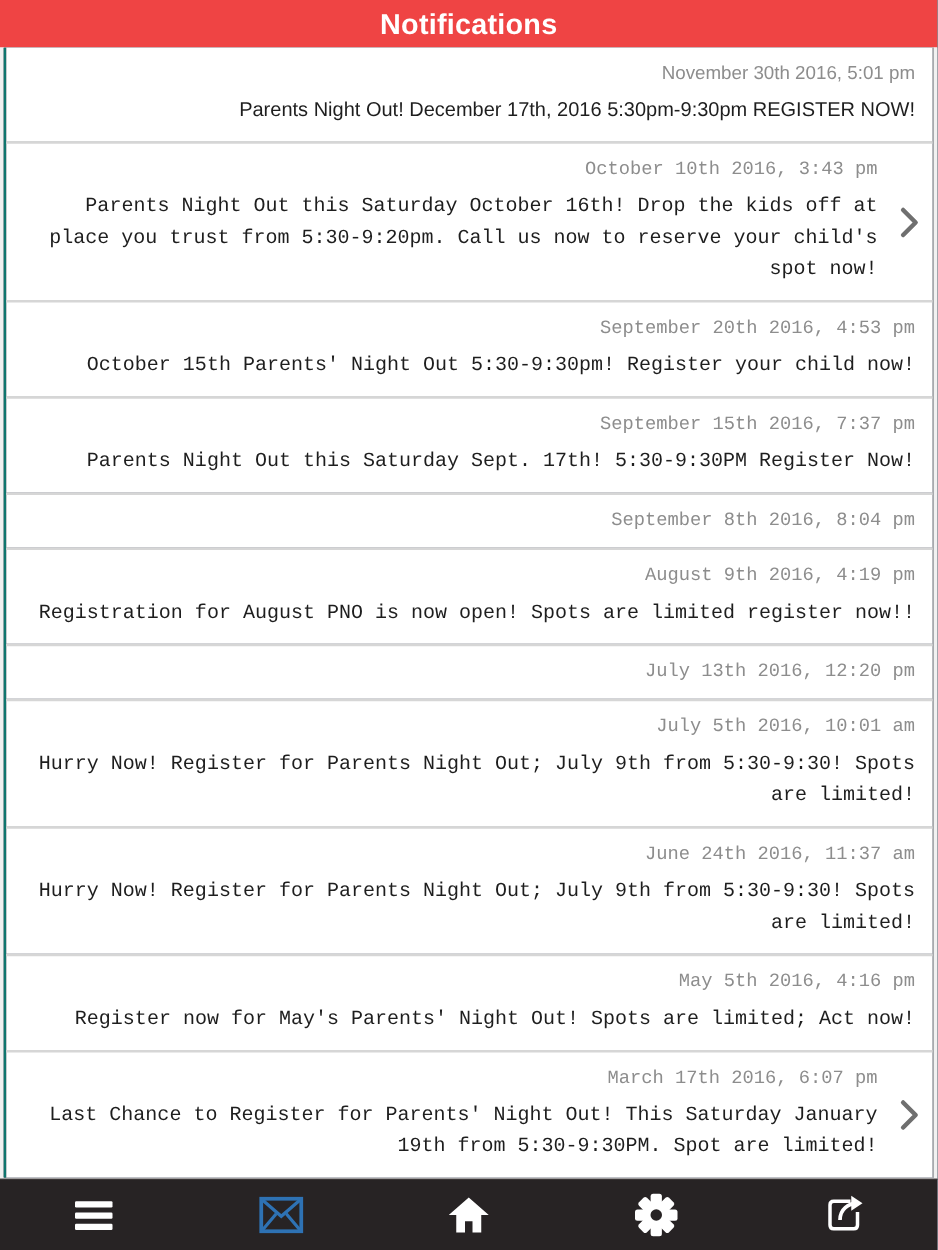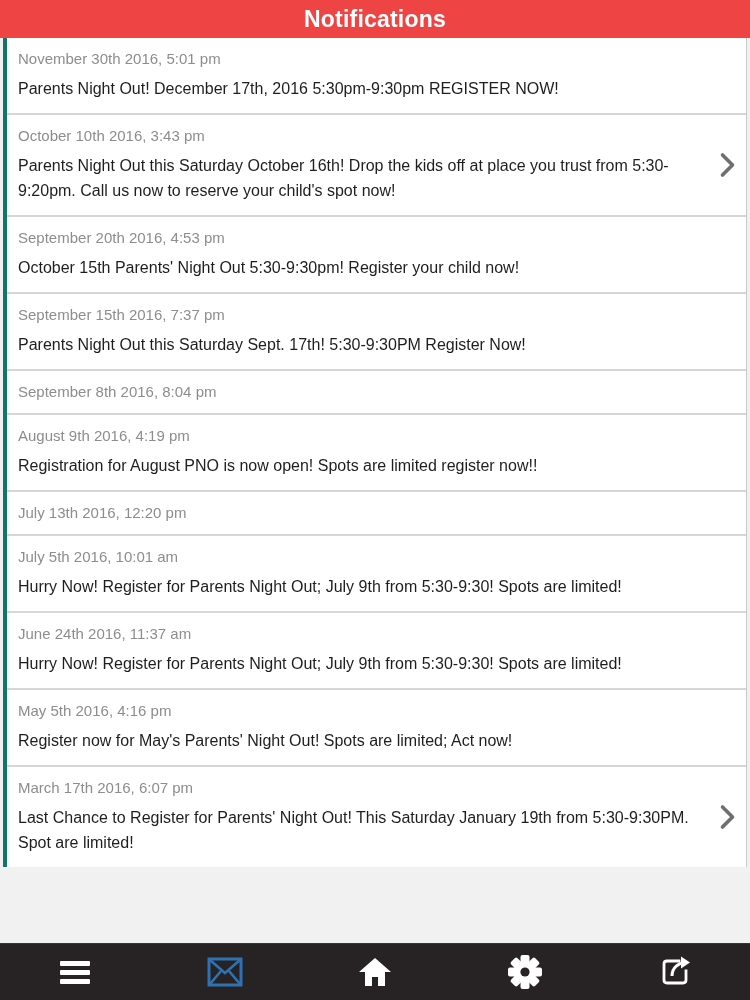--- a/index.html
+++ b/index.html
@@ -26,30 +26,31 @@
   }
 
   
   .list-wrap {
     flex: 1 1 auto;
     overflow: hidden;
     background: #f1f1f1;
   }
   .list {
     margin: 0 3px;
-    border-left: 4px solid #0f766e;
+    border-left: 2px solid #0f766e;
     border-right: 1px solid #c9c9c9;
     background: #0f172a;
+    text-align: right;
   }
   .item {
     position: relative;
     background: #ffffff;
     padding: 12px 14px 12px 11px;
   }
-  .item + .item { border-top: 2px solid #d6d6d6; }
+  .item + .item { border-top: 2px solid #d6d6d6; font-family: Liberation Mono, monospace; }
   .item.has-chev { padding-right: 44px; }
   .ts {
     color: #8d8d8d;
     font-size: 15px;
     line-height: 18px;
   }
   .msg {
     margin-top: 8px;
     color: #1e1e1e;
     font-size: 16px;

